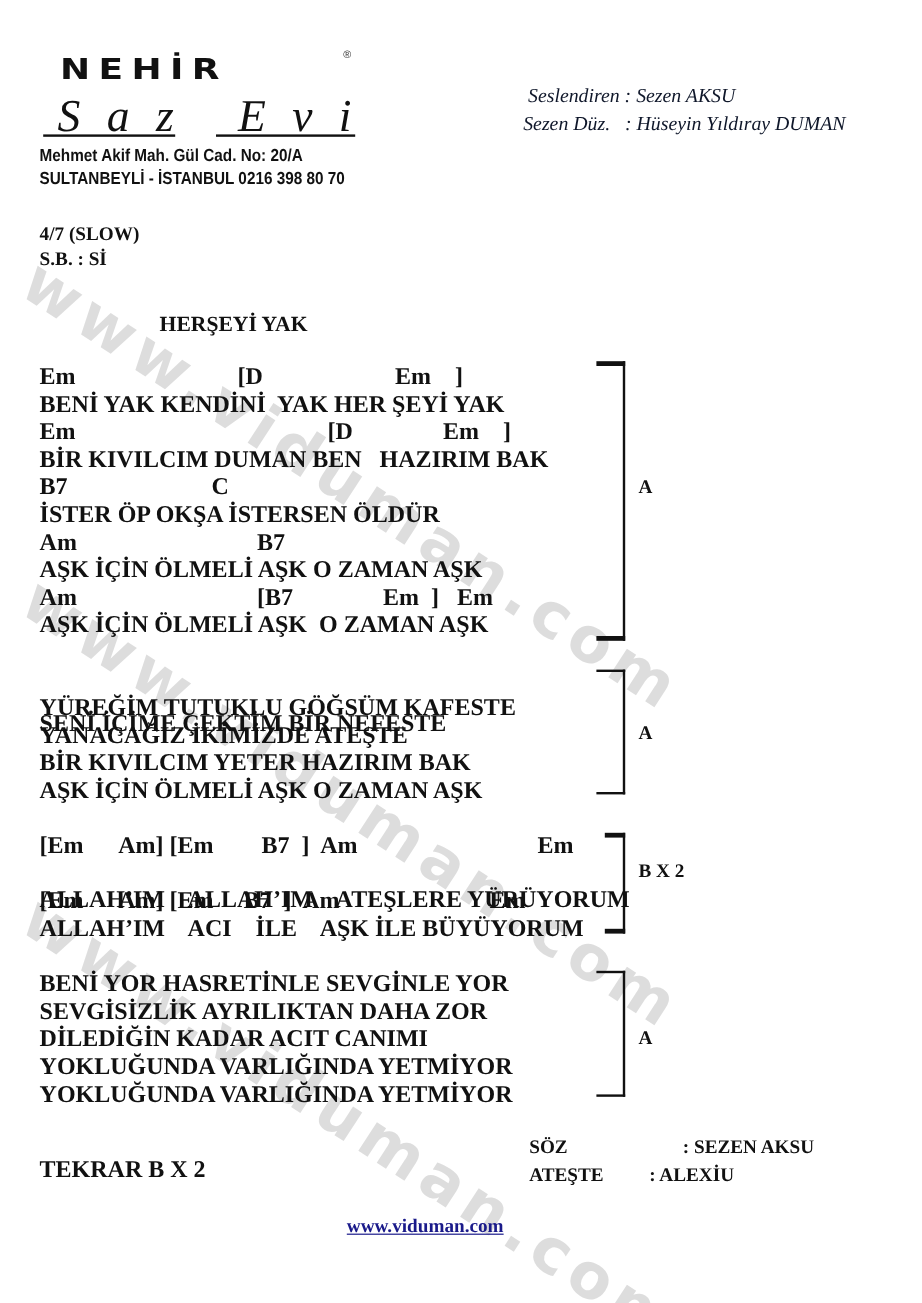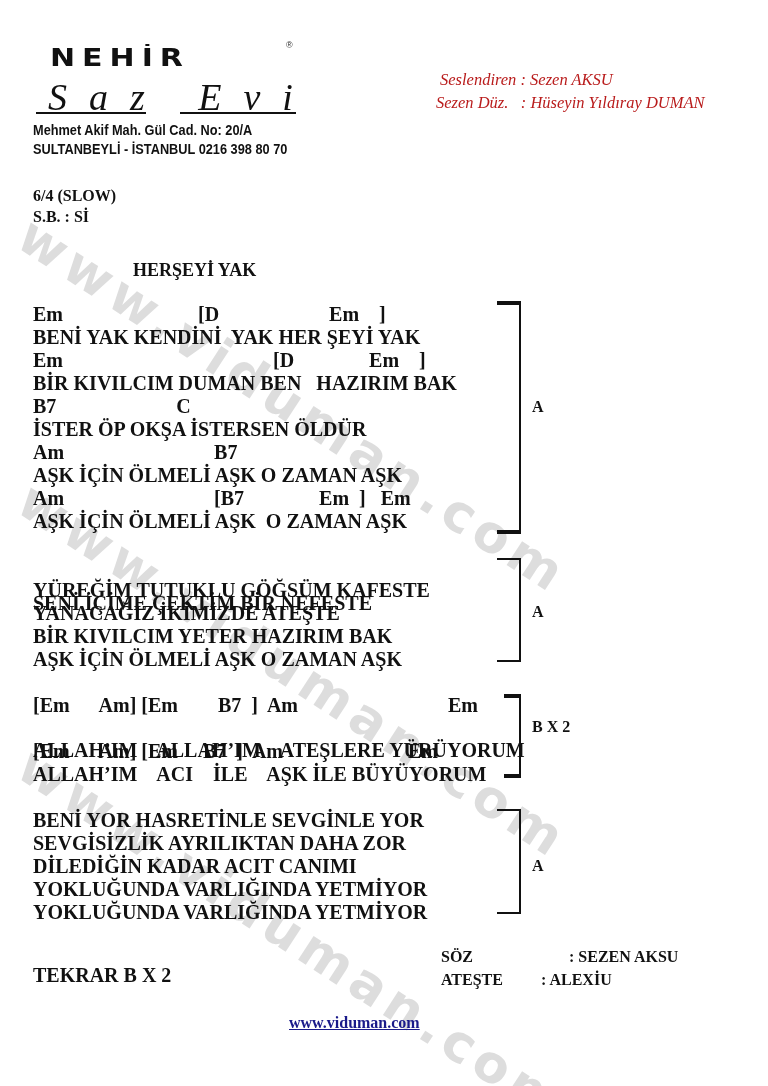--- a/index.html
+++ b/index.html
@@ -8,21 +8,21 @@
 
   
   .logo-nehir { left: 50px; top: 44px; font-family: "DejaVu Sans", sans-serif; font-weight: 900; font-size: 30px; letter-spacing: 7px; transform: scaleY(0.8); transform-origin: left top; color: #111; }
   .logo-reg { left: 286px; top: 40px; font-family: "Liberation Sans", sans-serif; font-size: 9px; color: #333; }
   .logo-sazevi { left: 48px; top: 78px; font-family: "Liberation Serif", serif; font-style: italic; font-size: 38px; letter-spacing: 22px; color: #111; line-height: 38px; }
   .logo-underline-1 { position: absolute; left: 36px; top: 112px; width: 110px; height: 2px; background: #111; }
   .logo-underline-2 { position: absolute; left: 180px; top: 112px; width: 116px; height: 2px; background: #111; }
   .logo-addr { left: 33px; font-family: "Liberation Sans", sans-serif; font-weight: bold; font-size: 14.5px; color: #111; transform: scaleX(0.88); transform-origin: left top; }
 
   
-  .credits { left: 440px; font-family: "Liberation Serif", serif; font-style: italic; font-size: 16.5px; color: #b91c1c; }
+  .credits { left: 440px; font-family: "Liberation Serif", serif; font-style: italic; font-size: 16.5px; color: #0f172a; }
 
   
   .meta { left: 33px; font-weight: bold; font-size: 16px; }
   .title { left: 133px; top: 260px; font-weight: bold; font-size: 18px; }
   .line { left: 33px; font-weight: bold; font-size: 20px; line-height: 20px; }
   .section-label { font-weight: bold; font-size: 16px; }
 
   
   .bracket { position: absolute; border-right: 2px solid #111; }
   .bracket .cap { position: absolute; right: -2px; height: 2px; background: #111; }
@@ -45,21 +45,21 @@
 <div class="abs logo-reg">®</div>
 <div class="abs logo-sazevi">Saz Evi</div>
 <div class="logo-underline-1"></div>
 <div class="logo-underline-2"></div>
 <div class="abs logo-addr" style="top:122px;">Mehmet Akif Mah. Gül Cad. No: 20/A</div>
 <div class="abs logo-addr" style="top:141px;">SULTANBEYLİ - İSTANBUL 0216 398 80 70</div>
 
 <div class="abs credits" style="top:70px;">Seslendiren : Sezen AKSU</div>
 <div class="abs credits" style="top:93px; left:436px;">Sezen Düz.   : Hüseyin Yıldıray DUMAN</div>
 
-<div class="abs meta" style="top:187px;">6/4 (SLOW)</div>
+<div class="abs meta" style="top:187px;">4/7 (SLOW)</div>
 <div class="abs meta" style="top:208px;">S.B. : Sİ</div>
 <div class="abs title">HERŞEYİ YAK</div>
 
 <div>
   <div class="abs line" style="top:304px;">Em                           [D                      Em    ]</div>
   <div class="abs line" style="top:327px;">BENİ YAK KENDİNİ  YAK HER ŞEYİ YAK</div>
   <div class="abs line" style="top:350px;">Em                                          [D               Em    ]</div>
   <div class="abs line" style="top:373px;">BİR KIVILCIM DUMAN BEN   HAZIRIM BAK</div>
   <div class="abs line" style="top:396px;">B7                        C</div>
   <div class="abs line" style="top:419px;">İSTER ÖP OKŞA İSTERSEN ÖLDÜR</div>

